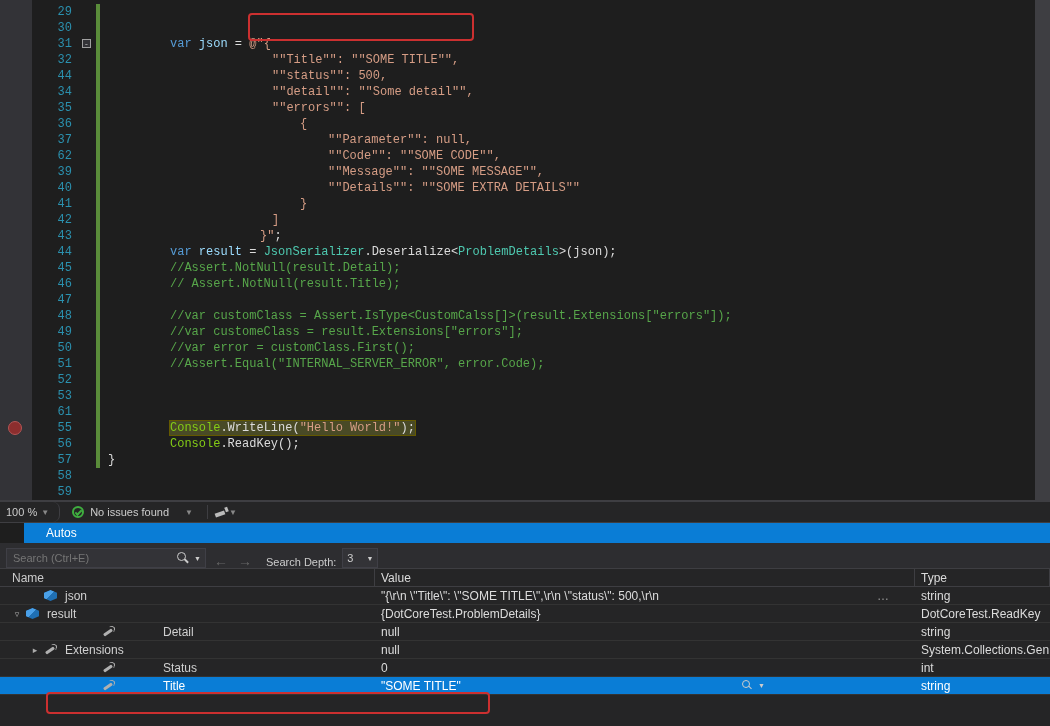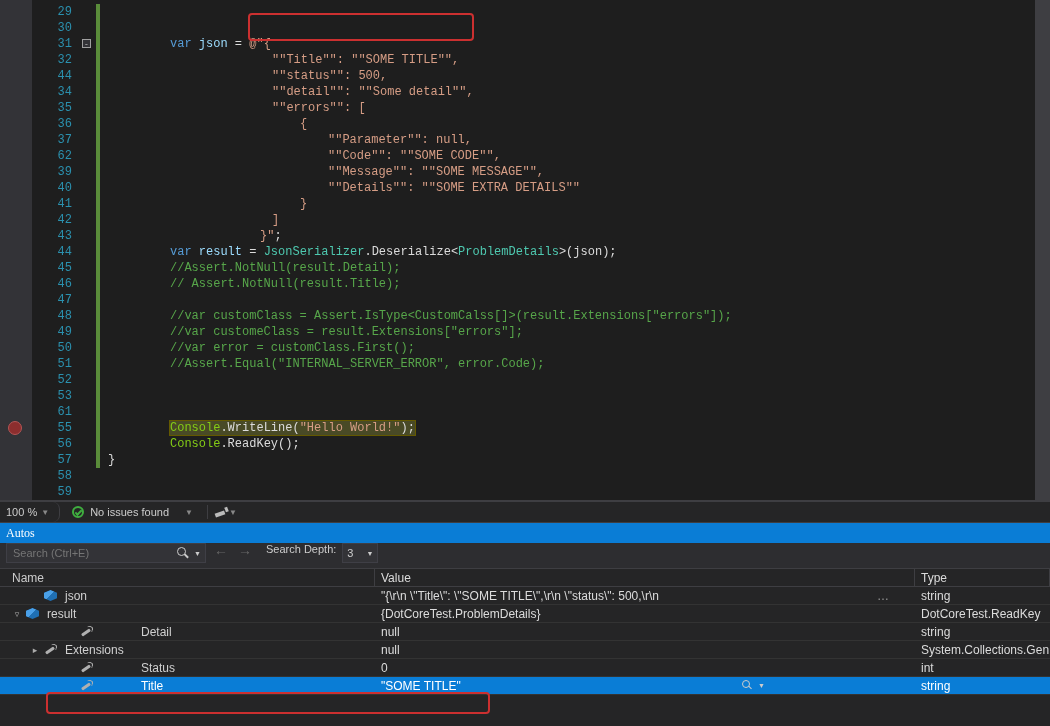--- a/index.html
+++ b/index.html
@@ -36,22 +36,22 @@
   .status-strip .chev { font-size: 8px; color: #888; margin-left: 4px; }
   .status-strip .issues { padding: 0 12px; display: flex; align-items: center; gap: 6px; }
   .ok-circ { width: 12px; height: 12px; border-radius: 50%; border: 2px solid #3fae3f; position: relative; }
   .ok-circ::after { content: ""; position: absolute; left: 1px; top: 2px; width: 5px; height: 2px; border-left: 2px solid #3fae3f; border-bottom: 2px solid #3fae3f; transform: rotate(-45deg); }
   .status-strip .sep { width: 1px; height: 14px; background: #3e3e42; margin: 0 6px; }
   .brush-icon { width: 13px; height: 12px; position: relative; }
   .brush-icon::before { content: ""; position: absolute; left: 1px; top: 6px; width: 10px; height: 4px; background: #bbb; transform: rotate(-20deg); }
   .brush-icon::after { content: ""; position: absolute; right: -1px; top: 1px; width: 3px; height: 5px; background: #bbb; transform: rotate(-20deg); }
 
   
-  .autos-tab { flex: 0 0 20px; background: #0a7dd6; color: #fff; font-family: Liberation Serif, serif; font-size: 12px; display: flex; align-items: center; padding-left: 6px; }
-  .debug-toolbar { flex: 0 0 26px; background: #2d2d30; display: flex; align-items: flex-start; padding: 0 6px; gap: 6px; font-family: "Segoe UI", sans-serif; font-size: 11px; color: #ccc; border-bottom: 1px solid #3e3e42; }
+  .autos-tab { flex: 0 0 20px; background: #0a7dd6; color: #fff; font-family: Liberation Sans, sans-serif; font-size: 12px; display: flex; align-items: center; padding-left: 22px; margin-left: 24px; }
+  .debug-toolbar { flex: 0 0 26px; background: #2d2d30; display: flex; align-items: flex-end; padding: 0 6px; gap: 6px; font-family: "Segoe UI", sans-serif; font-size: 11px; color: #ccc; border-bottom: 1px solid #3e3e42; }
   .search-box { display: flex; align-items: center; background: #333337; border: 1px solid #3f3f46; height: 20px; padding: 0 4px 0 6px; width: 200px; justify-content: space-between; }
   .search-box input { background: transparent; border: none; outline: none; color: #999; font-size: 11px; width: 130px; font-family: "Segoe UI", sans-serif; }
   .mag-icon { width: 12px; height: 12px; position: relative; }
   .mag-icon::before { content: ""; position: absolute; width: 7px; height: 7px; border: 1.5px solid #ccc; border-radius: 50%; left: 0; top: 0; }
   .mag-icon::after { content: ""; position: absolute; width: 5px; height: 1.5px; background: #ccc; transform: rotate(45deg); left: 7px; top: 8px; }
   .dd-arrow { font-size: 7px; color: #ccc; margin-left: 3px; }
   .tb-arrow { color: #666; font-size: 14px; line-height: 1; padding: 0 2px; font-weight: bold; }
   .depth-sel { background: #333337; border: 1px solid #3f3f46; height: 20px; padding: 0 4px; display: flex; align-items: center; gap: 10px; }
 
   .autos-table { flex: 1; background: #252526; font-family: "Segoe UI", sans-serif; font-size: 12px; position: relative; overflow: hidden; }
@@ -65,21 +65,21 @@
   .tbl-row.sel { background: #0a7dd6; color: #fff; }
   .tbl-row.sel .c-value, .tbl-row.sel .c-type { color: #fff; }
   .tw { width: 10px; font-size: 9px; color: #aaa; text-align: center; }
   .icon-cube { width: 13px; height: 11px; background: #1f6fb3; clip-path: polygon(50% 0, 100% 25%, 100% 75%, 50% 100%, 0 75%, 0 25%); position: relative; }
   .icon-cube::after { content: ""; position: absolute; inset: 0; background: linear-gradient(135deg, #4aa0e8 0 50%, transparent 50%); clip-path: inherit; }
   .icon-wrench { width: 13px; height: 12px; position: relative; }
   .icon-wrench::before { content: ""; position: absolute; left: 1px; top: 5px; width: 10px; height: 3px; background: #b0b0b0; transform: rotate(-35deg); border-radius: 1px; }
   .icon-wrench::after { content: ""; position: absolute; right: 0; top: 0; width: 5px; height: 5px; border: 1.5px solid #b0b0b0; border-left: none; border-bottom: none; border-radius: 0 3px 0 0; transform: rotate(10deg); }
   .indent0 { padding-left: 12px; }
   .indent1 { padding-left: 30px; }
-  .indent2 { padding-left: 26px; gap: 44px; }
+  .indent2 { padding-left: 48px; gap: 44px; }
   .row-glyph { position: absolute; right: 150px; display: flex; align-items: center; gap: 2px; }
   .mag2 { width: 11px; height: 11px; position: relative; }
   .mag2::before { content: ""; position: absolute; width: 6px; height: 6px; border: 1.3px solid #ccc; border-radius: 50%; }
   .mag2::after { content: ""; position: absolute; width: 4px; height: 1.3px; background: #ccc; transform: rotate(45deg); left: 6px; top: 7px; }
   .red-box.box2 { left: 46px; bottom: 12px; width: 444px; height: 22px; }
   .dots { color: #999; letter-spacing: 1px; position: absolute; right: 160px; }
   .scrollbar-v { position: absolute; right: 0; top: 0; bottom: 0; width: 15px; background: #3e3e42; }
 </style>
 </head>
 <body>

